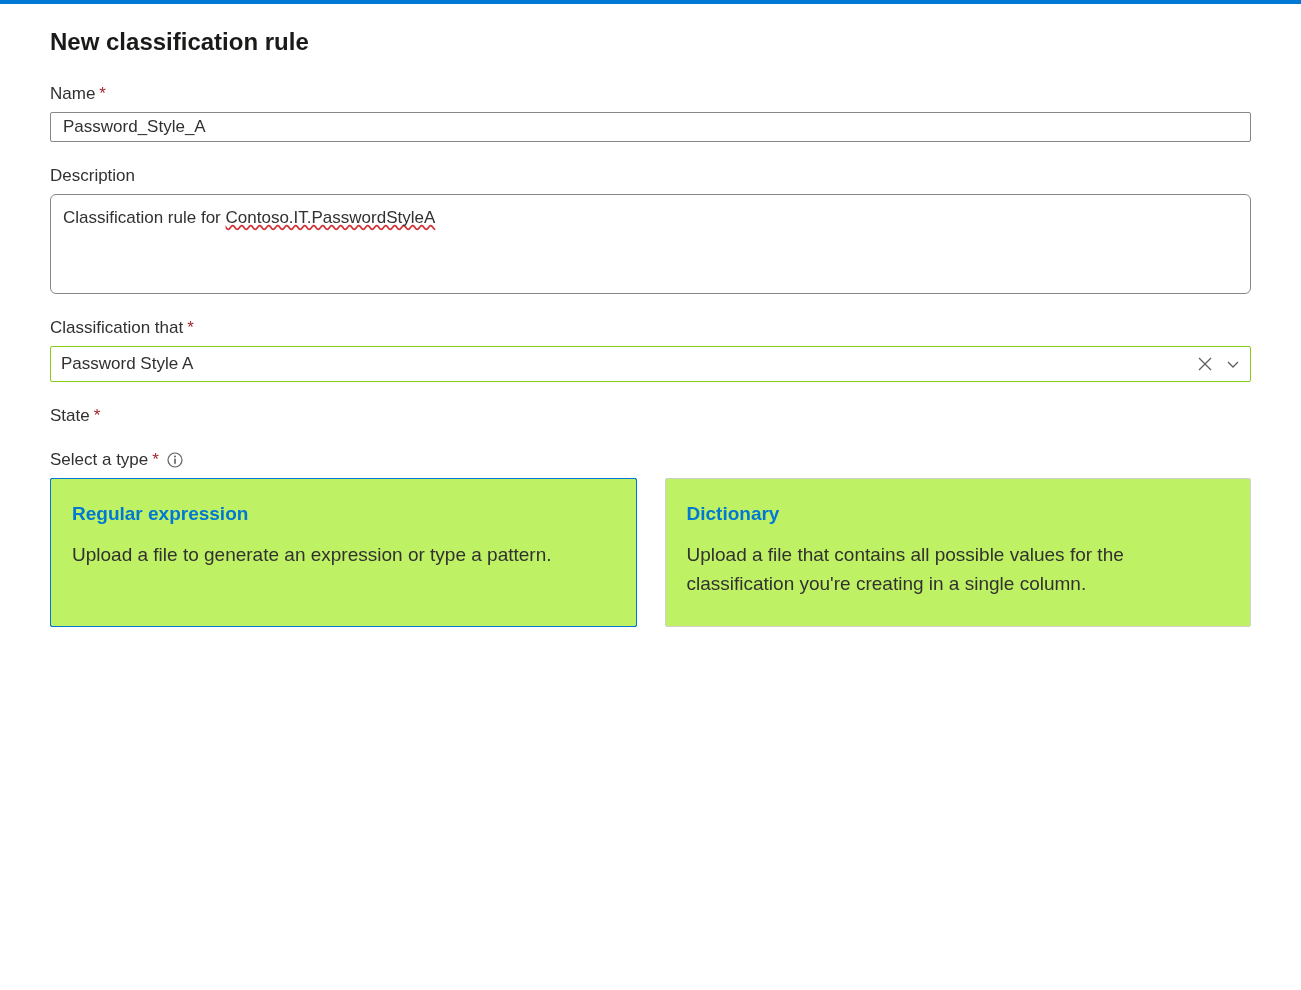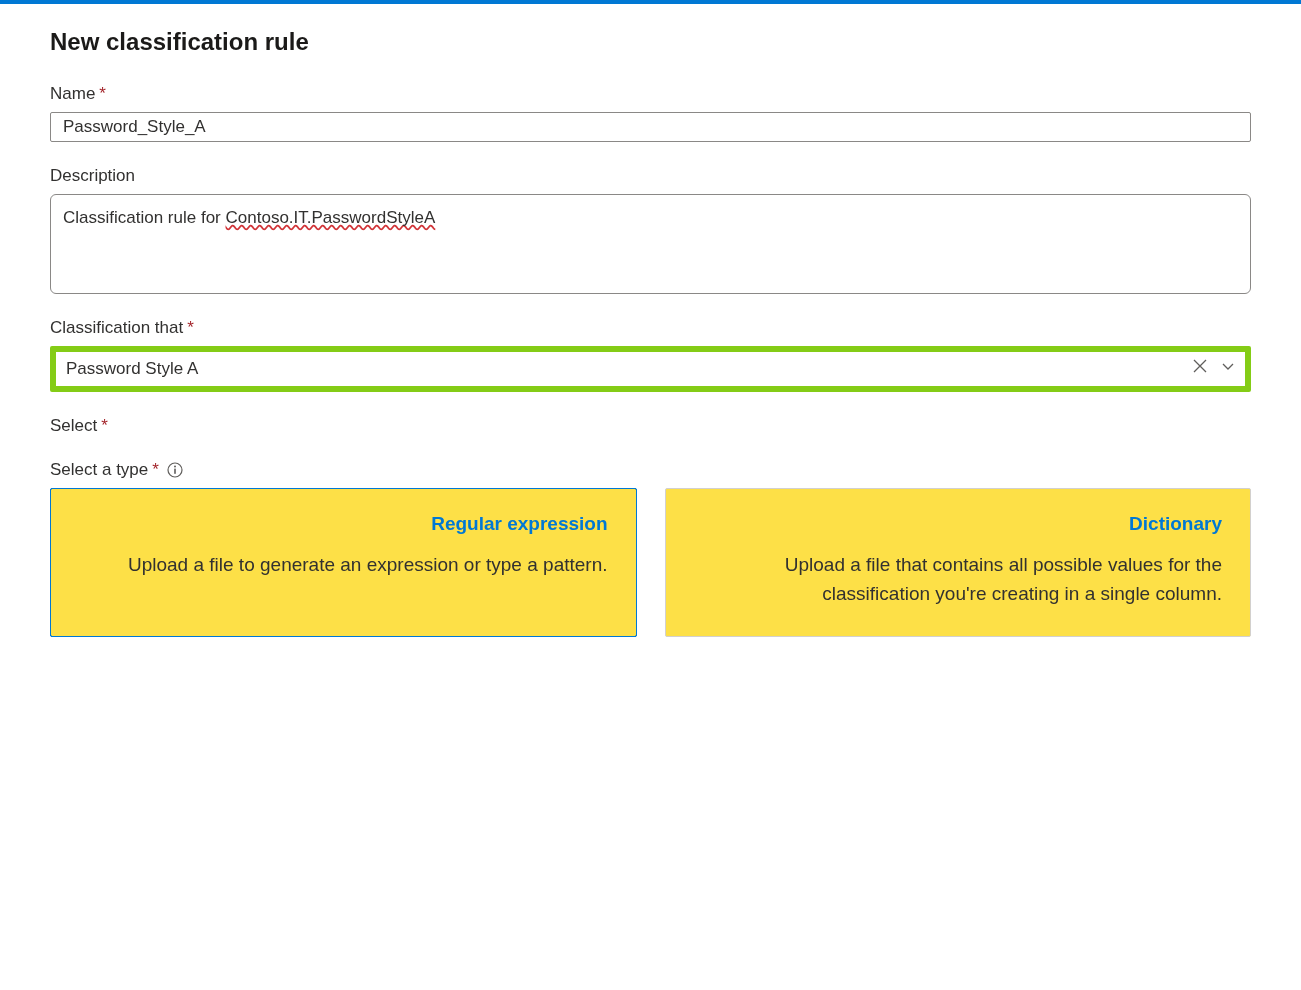--- a/index.html
+++ b/index.html
@@ -67,25 +67,25 @@
     resize: both;
     min-height: 100px;
     line-height: 1.5;
   }
   .spellcheck {
     text-decoration: underline wavy #d13438;
     text-decoration-skip-ink: none;
   }
   .select-box {
     width: 100%;
-    border: 6px solid #84cc16;
+    border: 1px solid #84cc16;
     border-radius: 2px;
     background: #fff;
     display: flex;
-    align-items: flex-start;
+    align-items: center;
     padding: 7px 10px;
     font-size: 17px;
     position: relative;
   }
   .select-value {
     flex: 1;
     color: #323130;
   }
   .select-actions {
     display: flex;
@@ -105,22 +105,21 @@
   .type-cards {
     display: flex;
     gap: 28px;
   }
   .type-card {
     flex: 1;
     border: 1px solid #d2d0ce;
     border-radius: 2px;
     padding: 24px 28px 28px 21px;
     cursor: pointer;
-    background: #fde047;
-    text-align: right;
+    background: #bef264;
   }
   .type-card.selected {
     border: 1px solid #0078d4;
     outline: 1px solid #0078d4;
     outline-offset: -1px;
   }
   .card-title {
     font-size: 19px;
     font-weight: 600;
     color: #0078d4;
@@ -174,21 +173,21 @@
           <svg width="14" height="14" viewBox="0 0 14 14">
               <path d="M2 5 L7 10 L12 5" stroke="#605e5c" stroke-width="1.3" fill="none"></path>
             </svg>
         </span>
       </div>
     </div>
   </div>
 
   <div class="field-group">
     <div class="field-label">
-      <span>Select</span>
+      <span>State</span>
       <span class="required">*</span>
     </div>
   </div>
 
   <div class="field-group">
     <div class="field-label">
       <span>Select a type</span>
       <span class="required">*</span>
       <span class="info-icon">
         <svg width="16" height="16" viewBox="0 0 16 16">

